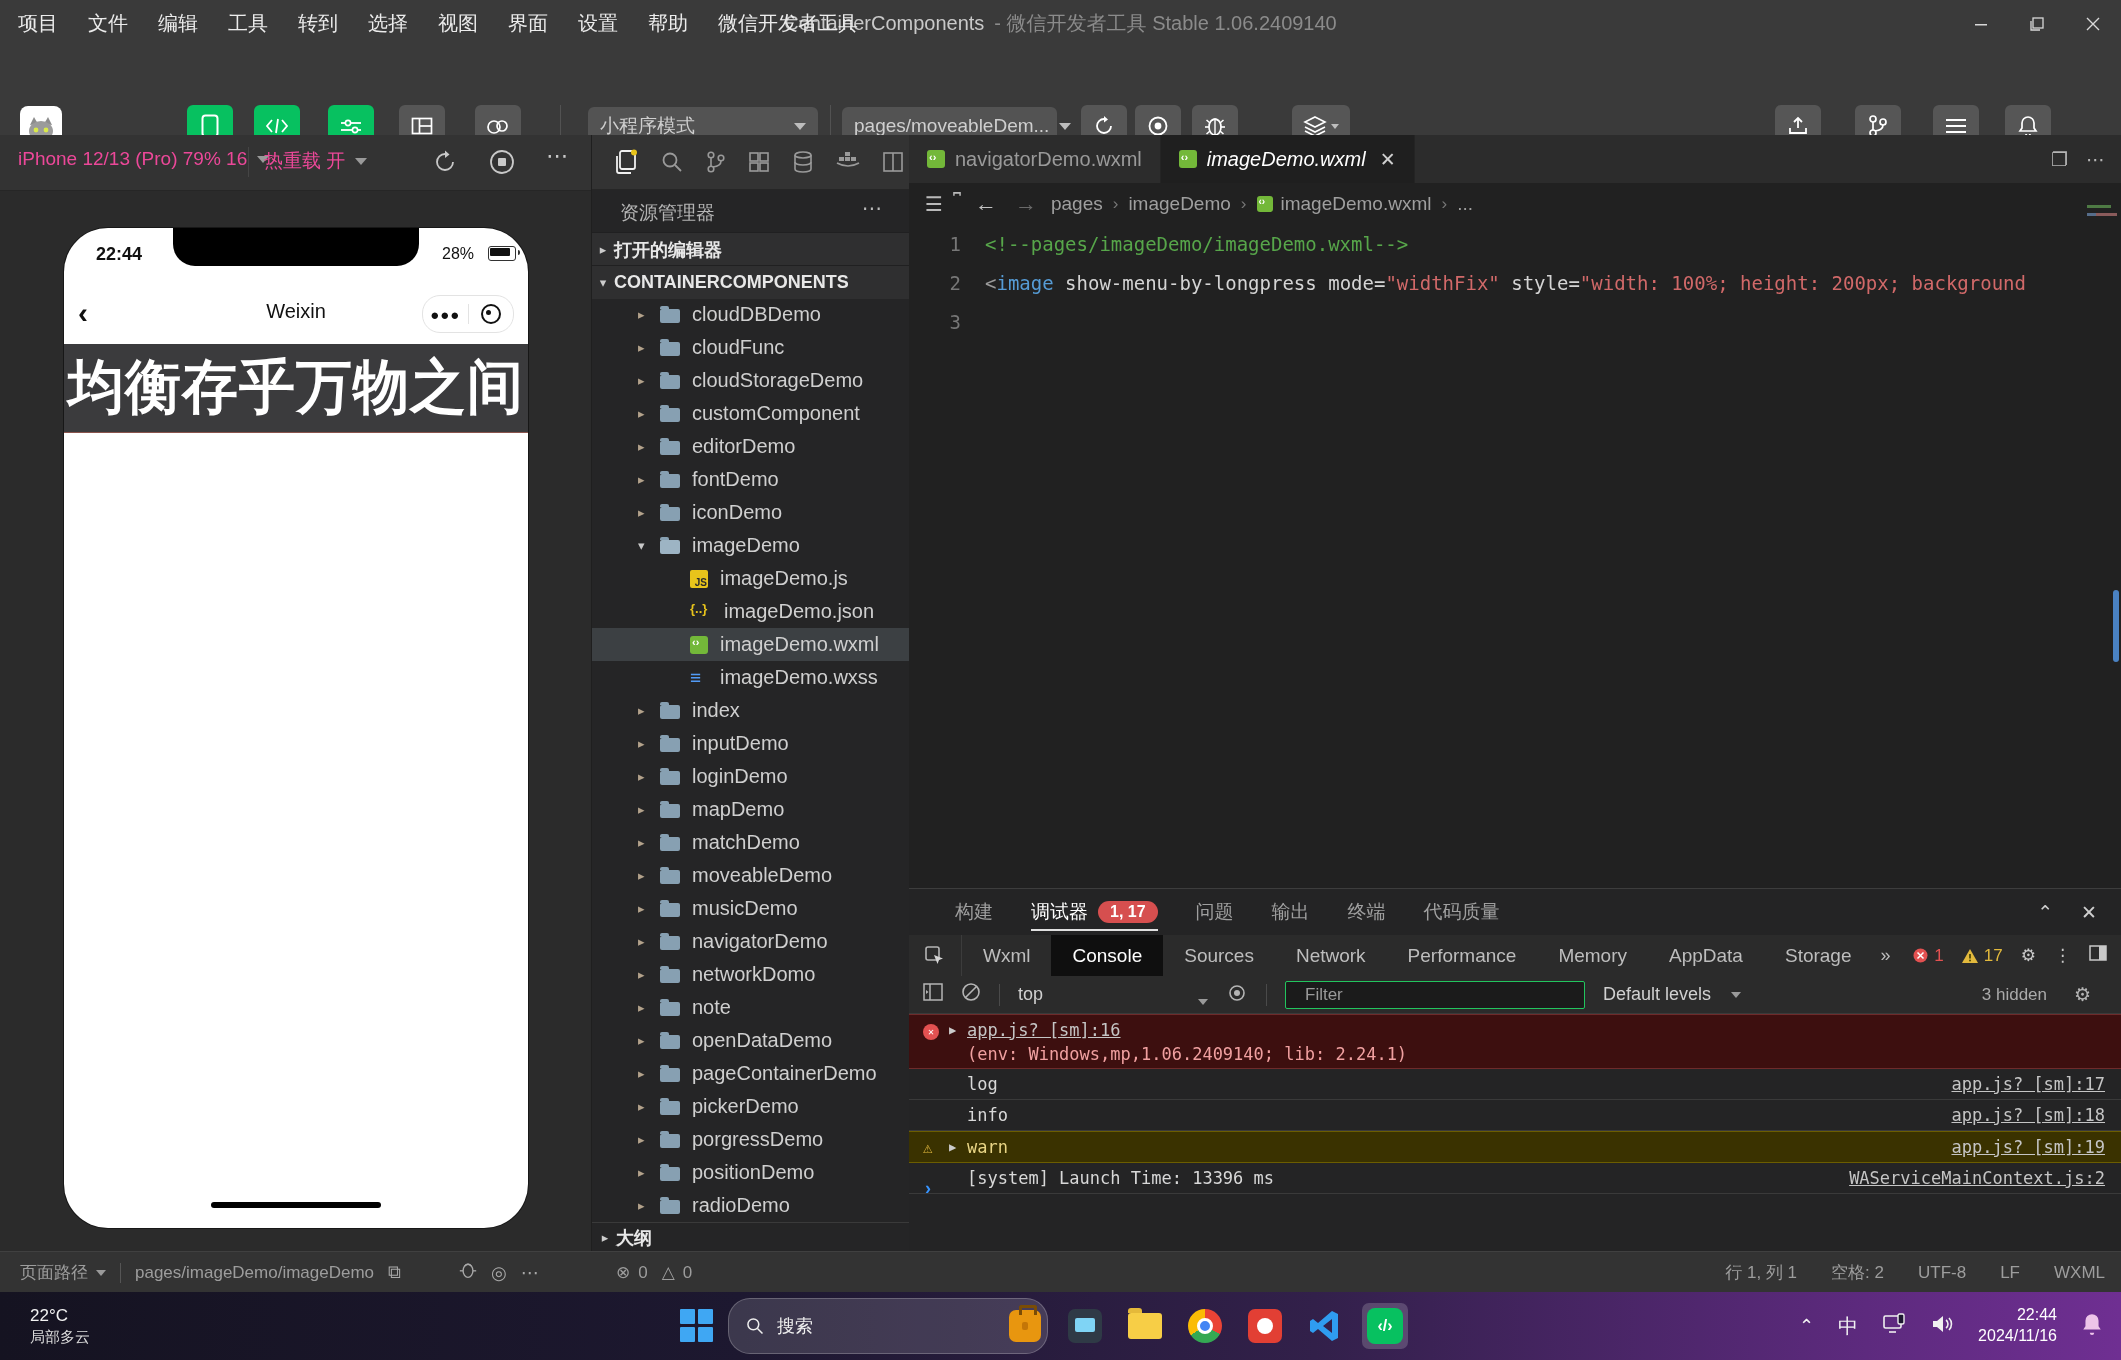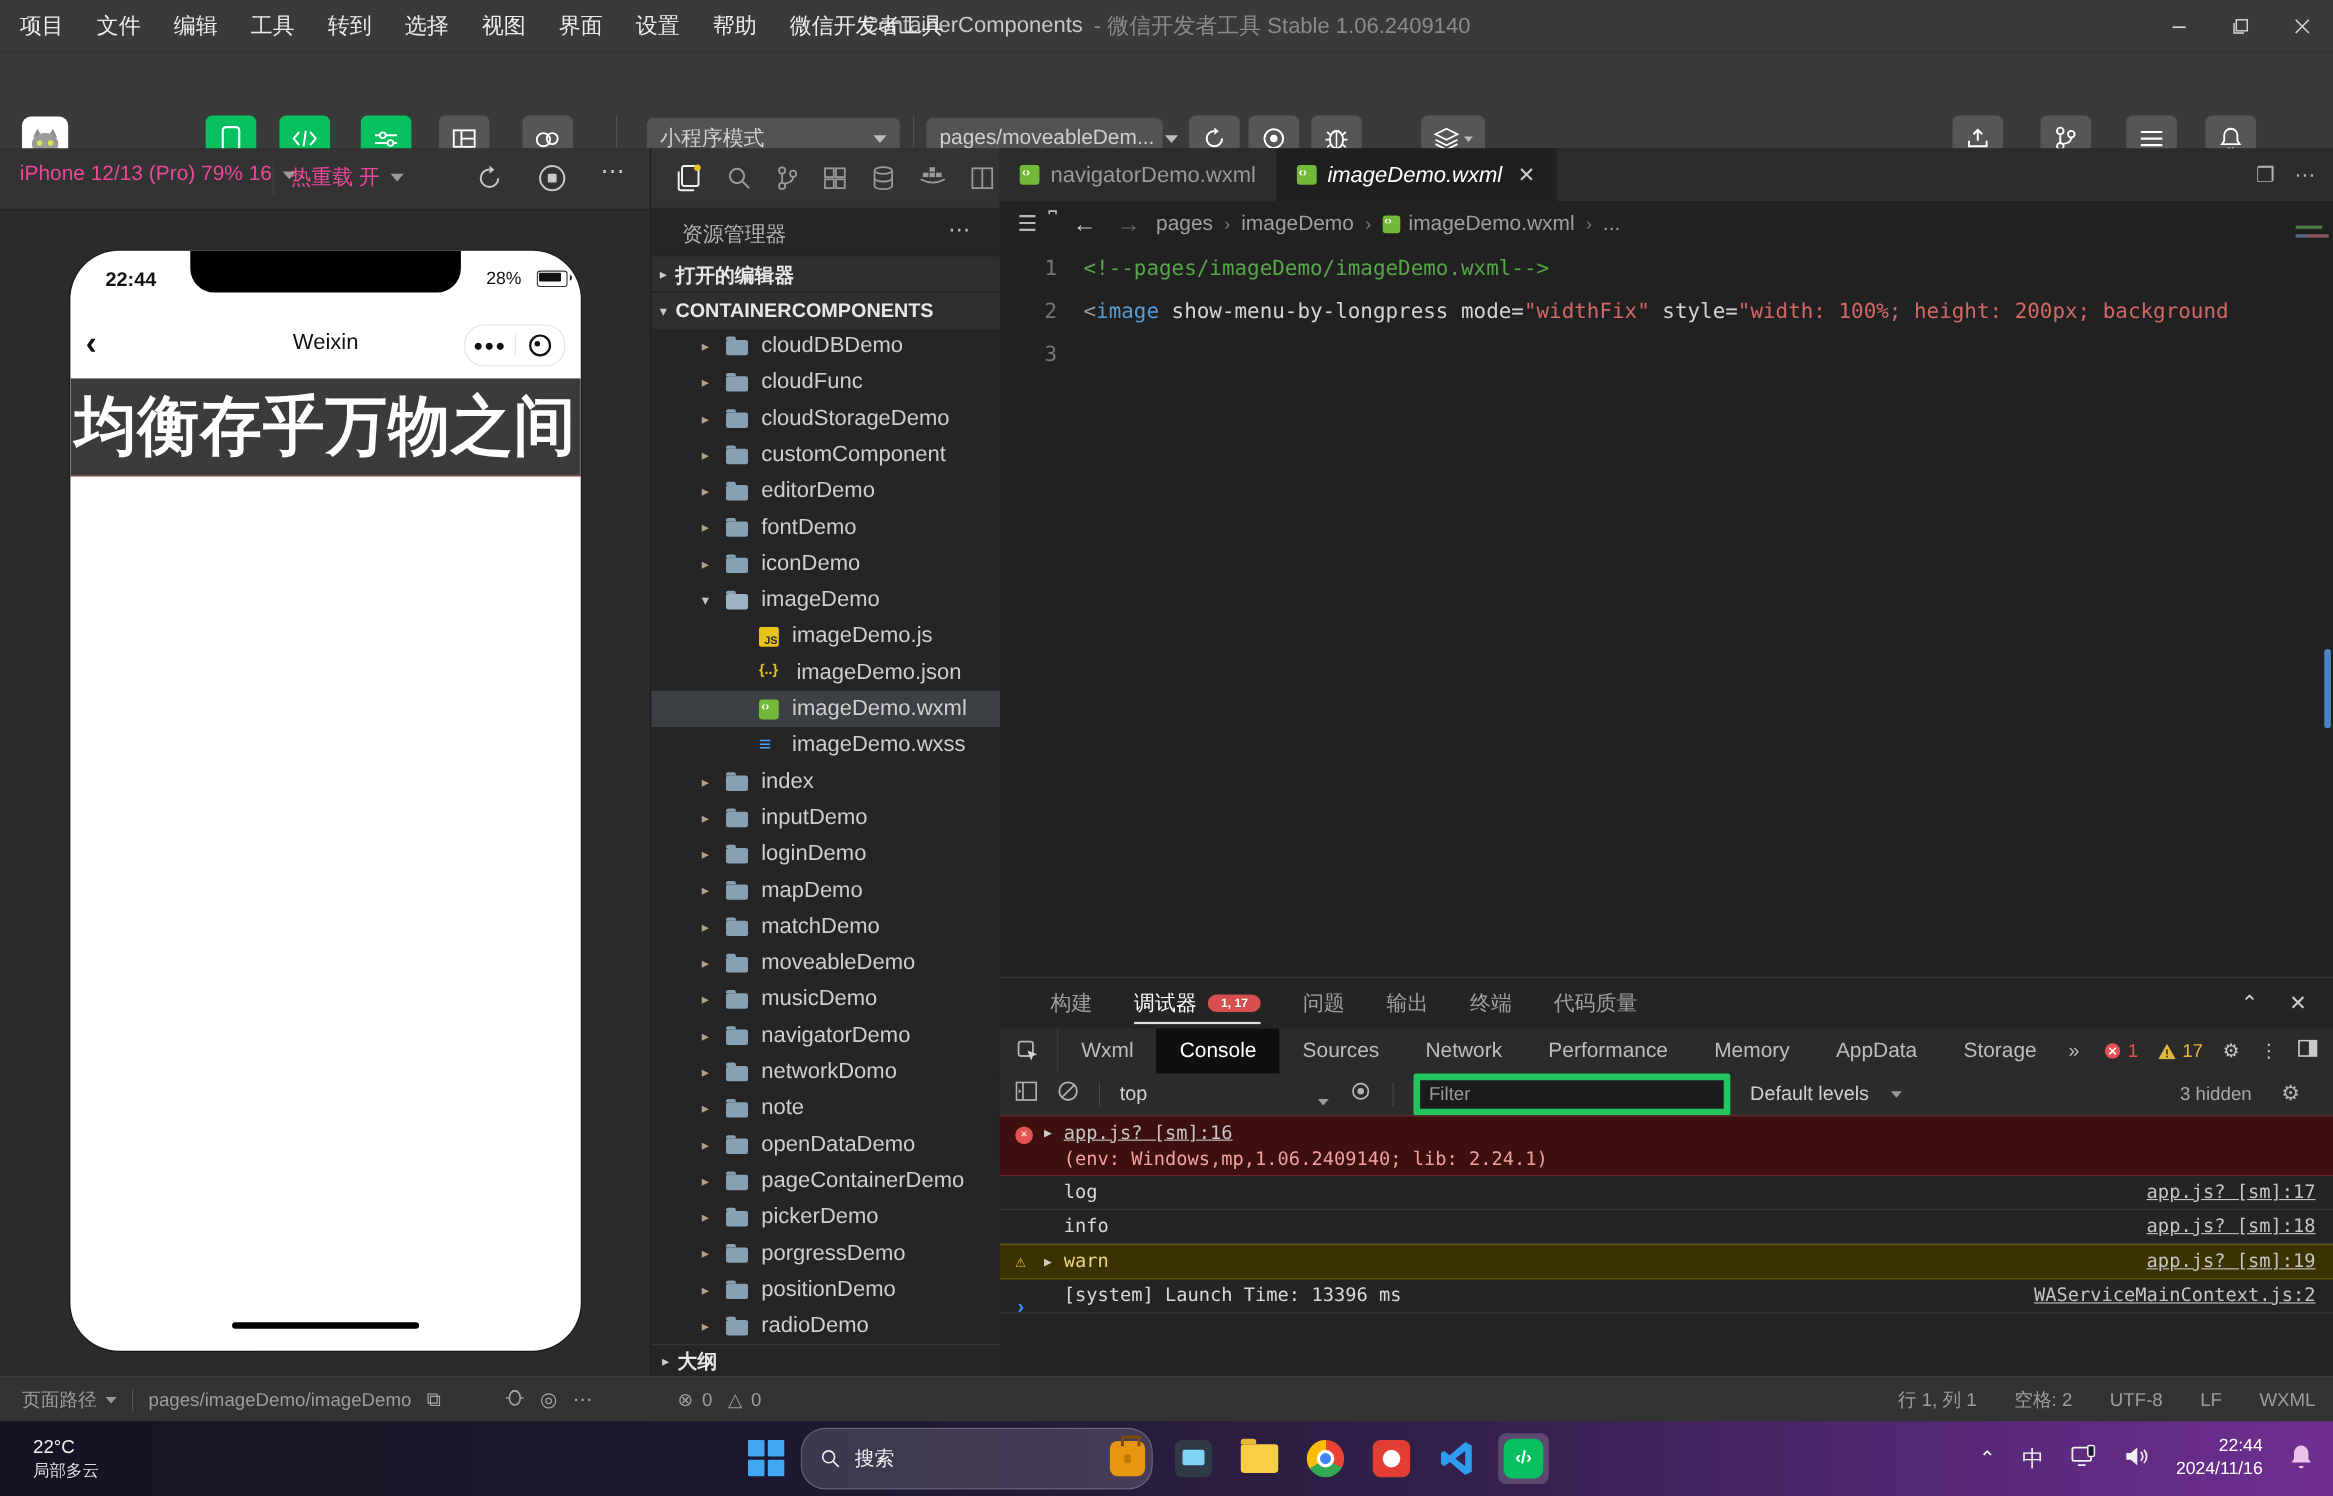--- a/index.html
+++ b/index.html
@@ -120,35 +120,35 @@
   #minimap .mm1{position:absolute;left:0;top:8px;width:24px;height:3px;background:#4e7a44;}
   #minimap .mm2{position:absolute;left:0;top:16px;width:30px;height:3px;background:linear-gradient(90deg,#566d8a 30%,#8a5b5b 30%);}
   #scroll-ind{right:2px;top:455px;width:6px;height:72px;background:#4a82c3;border-radius:3px;}
 
   
   #debugger{left:0;top:753px;width:1212px;height:363px;background:#242425;border-top:1px solid #3d3d3d;}
   #dbg-tabs{left:16px;top:0;width:1212px;height:46px;display:flex;align-items:center;padding-left:30px;gap:38px;box-sizing:border-box;}
   .dbg-tab{font-size:19px;color:#9f9f9f;display:flex;align-items:center;gap:10px;height:46px;position:relative;}
   .dbg-tab.active{color:#fff;}
   .dbg-tab.active::after{content:"";position:absolute;left:0;bottom:4px;width:100%;height:2px;background:#e0e0e0;}
-  .dbg-badge{background:#d64f4f;color:#fff;font-size:11px;border-radius:12px;padding:2px 12px;font-weight:bold;}
+  .dbg-badge{background:#d64f4f;color:#fff;font-size:16px;border-radius:12px;padding:2px 12px;font-weight:bold;}
   .dbg-badge:empty{display:none;}
   #dbg-win-btns{position:absolute;right:24px;top:0;height:46px;display:flex;align-items:center;gap:28px;color:#cfcfcf;font-size:19px;}
   #devtools-tabs{left:0;top:46px;width:1212px;height:41px;background:#2b2b2b;display:flex;align-items:center;border-bottom:1px solid #1f1f1f;}
   #dt-inspect{width:52px;height:41px;display:flex;align-items:center;justify-content:center;border-right:1px solid #3c3c3c;color:#b5b5b5;}
   .dt-tab{padding:0 21px;height:41px;display:flex;align-items:center;font-size:19px;color:#bdbdbd;}
   .dt-tab.active{background:#0f0f0f;color:#fff;}
   #dt-chev{color:#bdbdbd;font-size:18px;padding:0 8px;}
   #dt-right{position:absolute;right:14px;top:46px;height:41px;display:flex;align-items:center;gap:18px;font-size:17px;color:#c9c9c9;}
   .cnt-err{color:#e35151;display:flex;align-items:center;gap:6px;}
   .cnt-warn{color:#e2b93d;display:flex;align-items:center;gap:6px;}
   #console-bar{left:0;top:87px;width:1212px;height:38px;background:#2b2b2b;display:flex;align-items:center;gap:18px;padding-left:14px;box-sizing:border-box;border-bottom:1px solid #3a3a3a;}
   #console-bar .cicon{color:#b5b5b5;font-size:19px;}
   #ctx-select{width:190px;display:flex;align-items:flex-end;justify-content:space-between;font-size:18px;color:#d0d0d0;}
-  #filter-input{width:260px;height:26px;background:#1b1b1b;border:6px solid #22c55e;color:#f0abfc;font-size:17px;padding:0 8px;border-radius:2px;}
+  #filter-input{width:260px;height:26px;background:#1b1b1b;border:1px solid #22c55e;color:#f0abfc;font-size:17px;padding:0 19px;border-radius:2px;}
   #filter-input::placeholder{color:#9a9a9a;}
   #levels{display:flex;align-items:center;gap:10px;font-size:18px;color:#d0d0d0;}
   #hidden-lbl{position:absolute;right:74px;font-size:17px;color:#aaa;}
   #cb-gear{position:absolute;right:30px;color:#b5b5b5;font-size:19px;}
   #messages{left:0;top:125px;width:1212px;height:238px;font-family:"DejaVu Sans Mono","Liberation Mono",monospace;font-size:17px;}
   .msg{display:flex;flex-wrap:wrap;align-items:center;padding:4px 16px 4px 14px;border-bottom:1px solid #3a3a3a;min-height:22px;color:#d8d8d8;}
   .msg .micon{width:26px;flex:none;}
   .msg .expand{width:18px;flex:none;color:#ccc;font-size:12px;}
   .msg .mtext{flex:1;}
   .msg .mlink{color:#c5c5c5;text-decoration:underline;}

